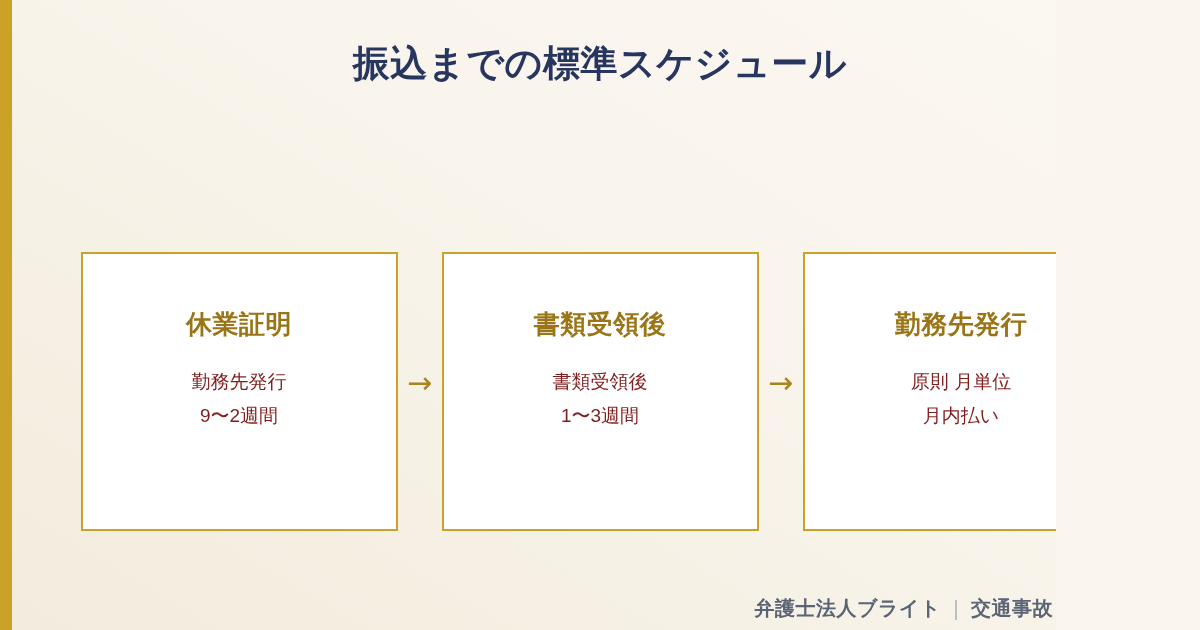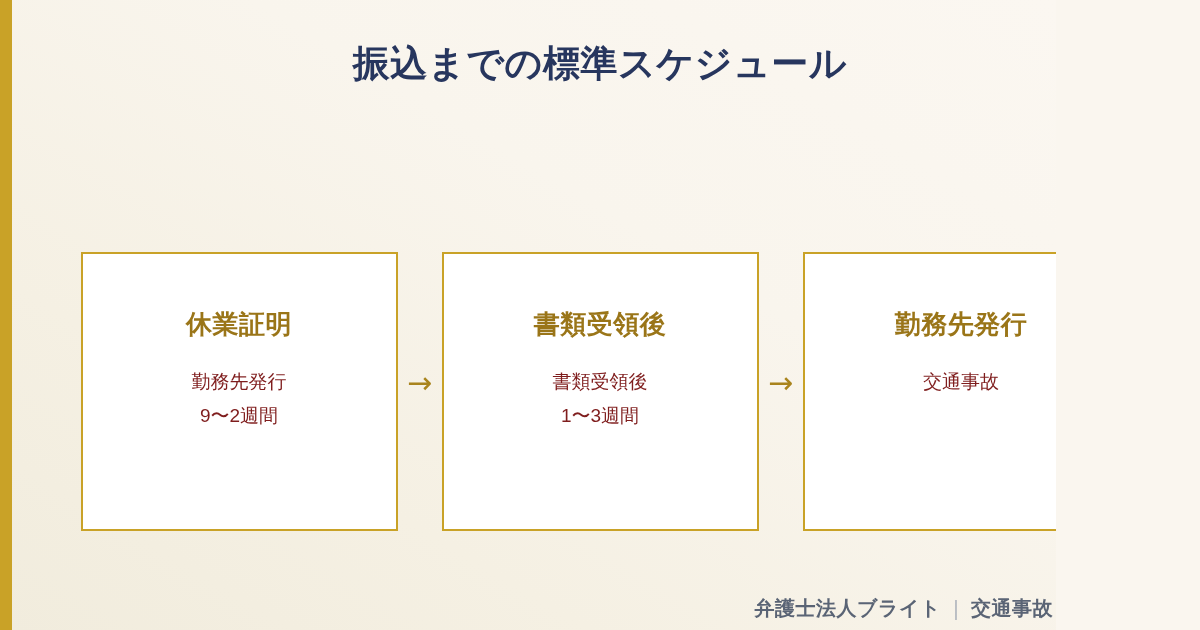--- a/index.html
+++ b/index.html
@@ -169,21 +169,22 @@
         <span class="line">書類受領後</span>
         <span class="line">1〜3週間</span>
       </div>
     </div>
 
     <div class="flow-arrow">→</div>
 
     <div class="flow-card">
       <div class="card-heading">勤務先発行</div>
       <div class="card-body">
-        <span class="line">交通事故</span>
+        <span class="line">原則 月単位</span>
+        <span class="line">月内払い</span>
       </div>
     </div>
 
   </div>
 
   <div id="footer">
     <span id="footer-inner">
       <span>弁護士法人ブライト</span><span class="sep">｜</span><span>交通事故 の</span>
     </span>
   </div>

